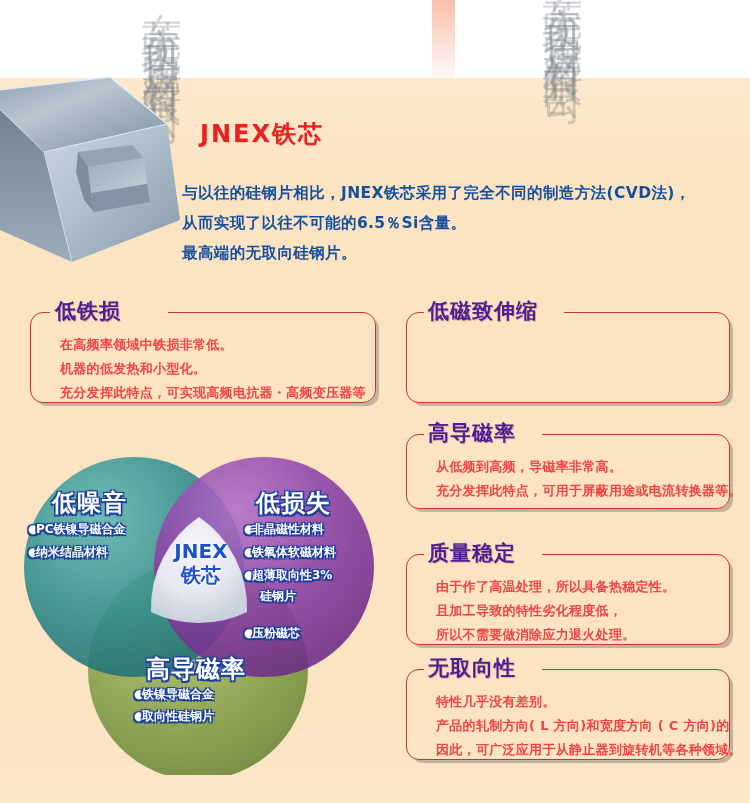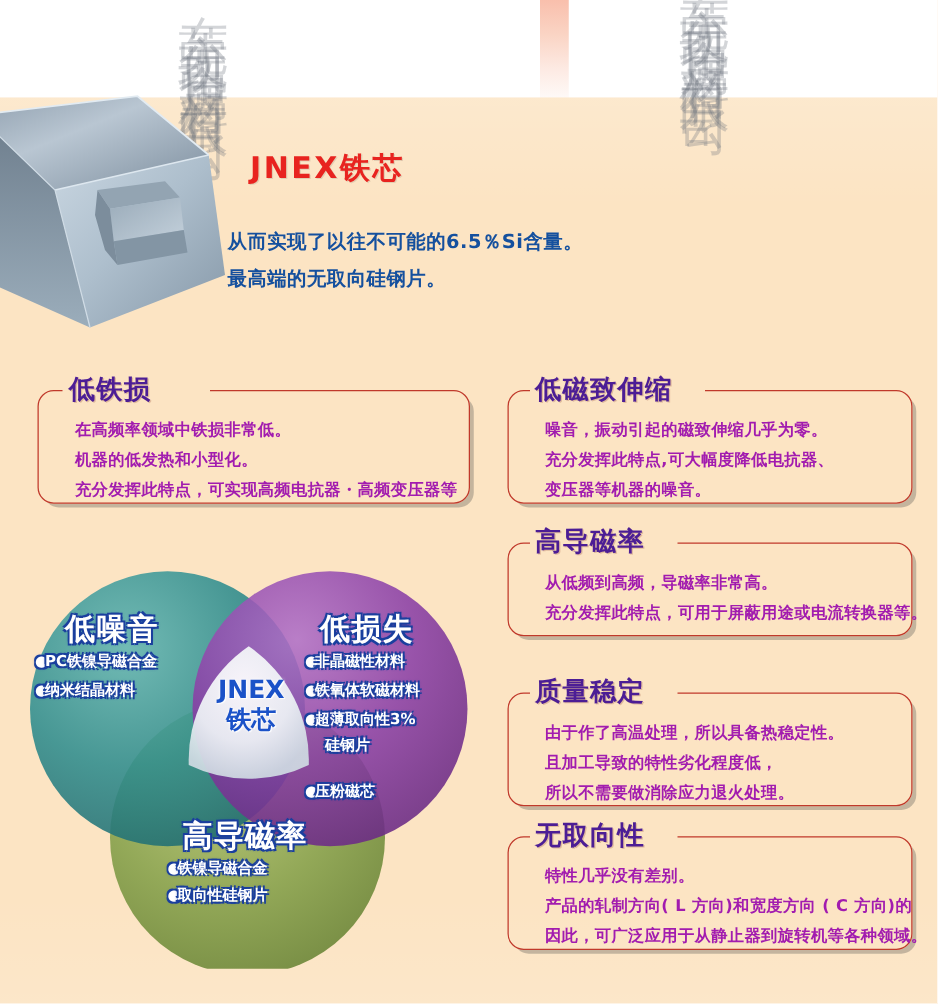--- a/index.html
+++ b/index.html
@@ -100,21 +100,21 @@
   .fbox .ftitle {
     position:absolute; top:-6px;
     font-size:21px; font-weight:bold;
     color:#4c1d95;
     letter-spacing:1px;
     white-space:nowrap;
     text-shadow:1px 1px 0 rgba(140,60,40,.25);
   }
   .fbox .fbody {
     position:absolute; left:38px; right:20px; top:30px;
-    color:#a21caf;
+    color:#ef4444;
     font-size:13px;
     font-weight:bold;
     line-height:24px;
     letter-spacing:0.3px;
   }
   .fbox .fbody div { white-space:nowrap; }
 
   
   .venn { position:absolute; left:6px; top:455px; width:390px; height:320px; }
   .venn svg { display:block; }
@@ -191,44 +191,40 @@
 
       <polyline points="-10,20 118,5 175,52" fill="none" stroke="#e2ebf2" stroke-width="1.4"></polyline>
       <polyline points="52,80 175,52" fill="none" stroke="#dde7ef" stroke-width="1.2"></polyline>
       <polyline points="-10,20 52,80 80,190" fill="none" stroke="#cfdbe5" stroke-width="1"></polyline>
     </svg>
   </div>
 
   <div class="main-title">JNEX铁芯</div>
 
   <div class="intro">
+    <div>与以往的硅钢片相比，JNEX铁芯采用了完全不同的制造方法(CVD法)，</div>
     <div>从而实现了以往不可能的6.5％Si含量。</div>
     <div>最高端的无取向硅钢片。</div>
   </div>
 
   <div class="fbox" style="left:30px; top:303px; width:350px; height:100px;">
     <div class="frame"></div>
     <div class="notch" style="left:20px; width:118px;"></div>
     <div class="ftitle" style="left:25px;">低铁损</div>
     <div class="fbody" style="left:30px;">
       <div>在高频率领域中铁损非常低。</div>
       <div>机器的低发热和小型化。</div>
       <div>充分发挥此特点，可实现高频电抗器・高频变压器等</div>
     </div>
   </div>
 
   <div class="fbox" style="left:406px; top:303px; width:328px; height:100px;">
     <div class="frame"></div>
     <div class="notch" style="left:18px; width:140px;"></div>
     <div class="ftitle" style="left:22px;">低磁致伸缩</div>
-    <div class="fbody" style="left:30px;">
-      <div>噪音，振动引起的磁致伸缩几乎为零。</div>
-      <div>充分发挥此特点,可大幅度降低电抗器、</div>
-      <div>变压器等机器的噪音。</div>
-    </div>
   </div>
 
   <div class="fbox" style="left:406px; top:425px; width:328px; height:84px;">
     <div class="frame"></div>
     <div class="notch" style="left:18px; width:118px;"></div>
     <div class="ftitle" style="left:22px;">高导磁率</div>
     <div class="fbody" style="left:30px;">
       <div>从低频到高频，导磁率非常高。</div>
       <div>充分发挥此特点，可用于屏蔽用途或电流转换器等。</div>
     </div>

